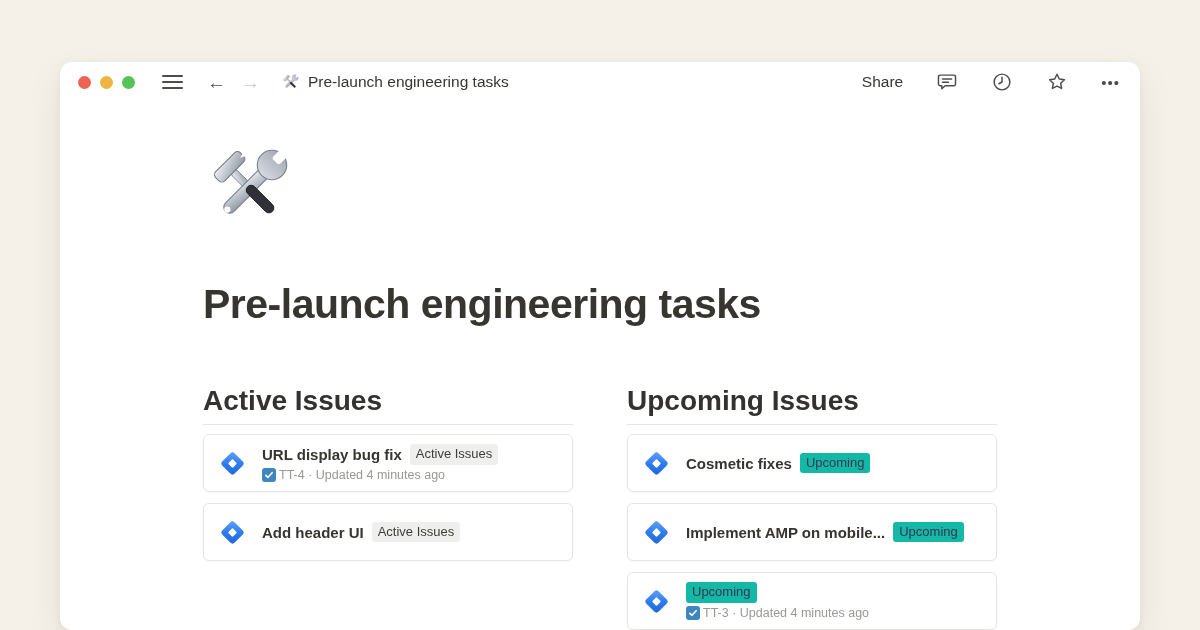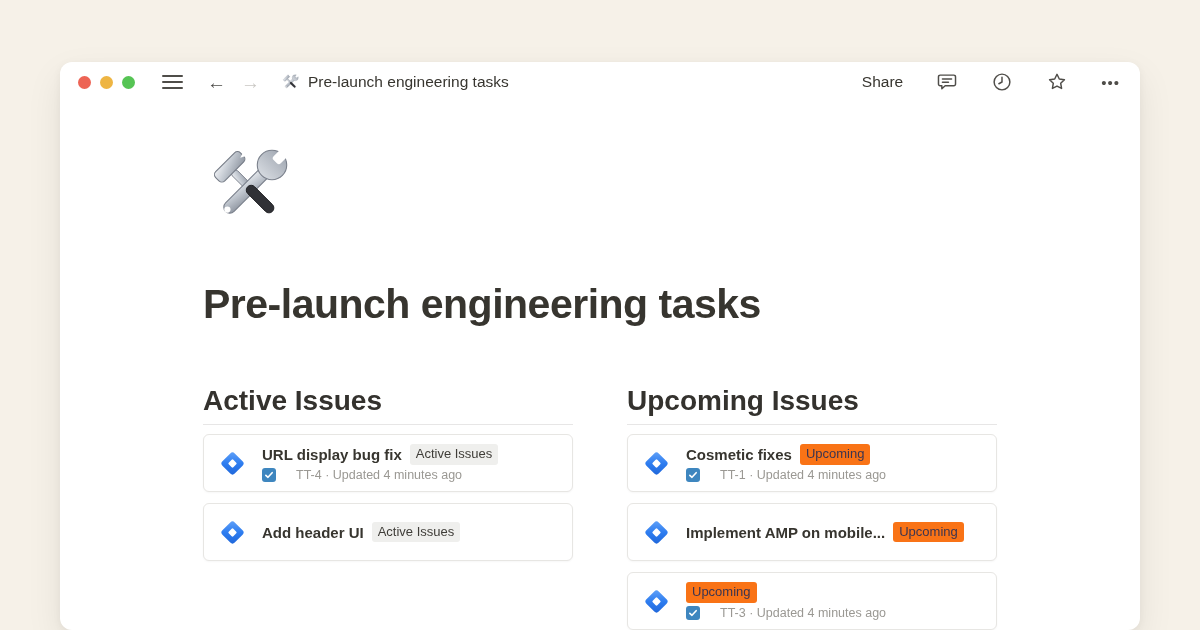--- a/index.html
+++ b/index.html
@@ -48,22 +48,22 @@
     margin-bottom:11px; cursor:pointer;
   }
   .jira { width:29px; height:29px; flex:0 0 29px; margin-right:15px; }
   .card-body { min-width:0; flex:1; }
   .card-line1 { display:flex; align-items:center; gap:8px; min-width:0; }
   .card-title { font-size:15px; font-weight:700; color:#37352f; white-space:nowrap; }
   .badge {
     font-size:13px; padding:1px 6px 2px; border-radius:3px; white-space:nowrap; line-height:1.35;
   }
   .badge-gray   { background:#efefed; color:#3f3d38; }
-  .badge-purple { background:#f97316; color:#3c3550; }
-  .card-line2 { margin-top:3px; display:flex; align-items:center; gap:20px; }
+  .badge-purple { background:#14b8a6; color:#3c3550; }
+  .card-line2 { margin-top:3px; display:flex; align-items:center; gap:3px; }
   .checkbox {
     width:14px; height:14px; border-radius:3px; background:#3e86bf;
     display:inline-flex; align-items:center; justify-content:center; flex:0 0 14px;
   }
   .card-meta { font-size:12.5px; color:#9a9893; white-space:nowrap; }
   svg { display:block; }
 </style>
 </head>
 <body>
 
@@ -212,28 +212,20 @@
             <svg viewBox="0 0 24 24" width="29" height="29">
               <rect x="4.8" y="4.8" width="14.4" height="14.4" rx="2.6" transform="rotate(45 12 12)" fill="url(#jg)"></rect>
               <rect x="9.3" y="9.3" width="5.4" height="5.4" rx="1" transform="rotate(45 12 12)" fill="#ffffff"></rect>
             </svg>
           </span>
           <div class="card-body">
             <div class="card-line1">
               <span class="card-title">Cosmetic fixes</span>
               <span class="badge badge-purple">Upcoming</span>
             </div>
-            <div class="card-line2">
-              <span class="checkbox">
-                <svg viewBox="0 0 12 12" width="10" height="10">
-                    <path d="M2.2 6.4 L4.8 8.8 L9.8 3.2" fill="none" stroke="#fff" stroke-width="1.9" stroke-linecap="round" stroke-linejoin="round"></path>
-                  </svg>
-              </span>
-              <span class="card-meta">TT-1 · Updated 4 minutes ago</span>
-            </div>
           </div>
         </div>
 
         <div class="card">
           <span class="jira">
             <svg viewBox="0 0 24 24" width="29" height="29">
               <rect x="4.8" y="4.8" width="14.4" height="14.4" rx="2.6" transform="rotate(45 12 12)" fill="url(#jg)"></rect>
               <rect x="9.3" y="9.3" width="5.4" height="5.4" rx="1" transform="rotate(45 12 12)" fill="#ffffff"></rect>
             </svg>
           </span>

